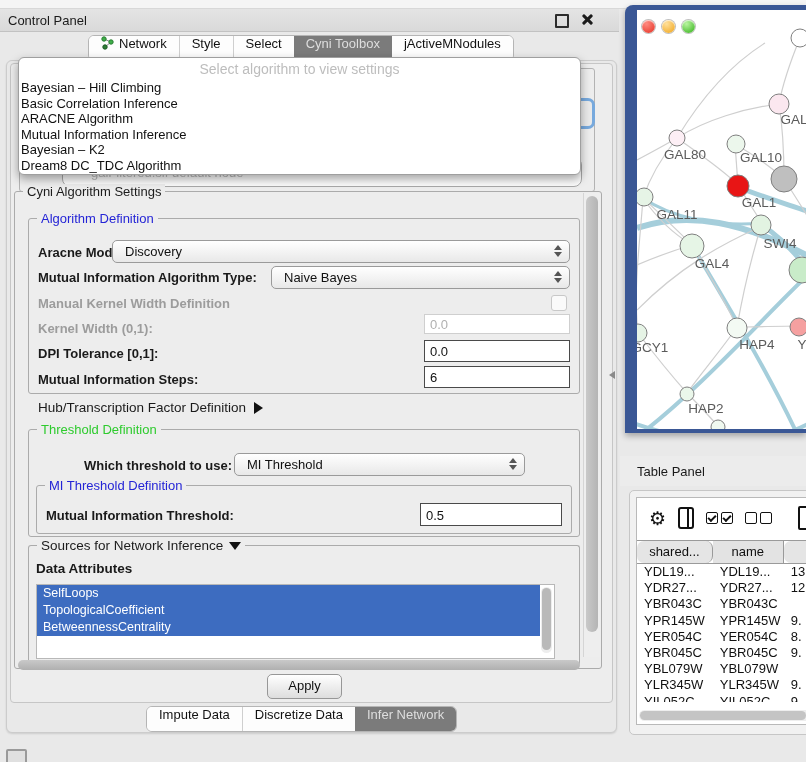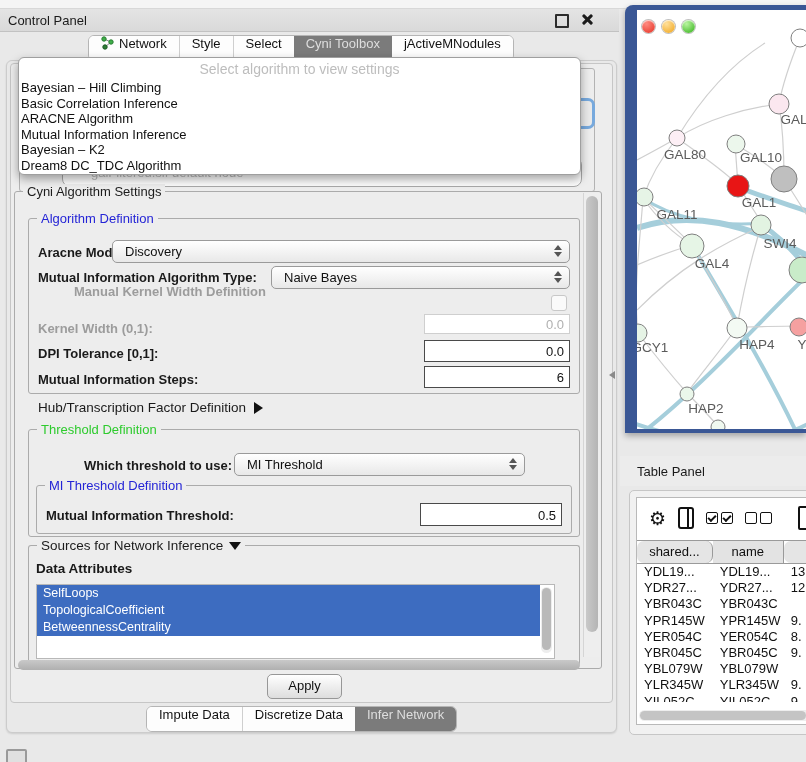--- a/index.html
+++ b/index.html
@@ -50,21 +50,21 @@
   .lbl.dis{color:#9c9c9c;font-weight:bold;}
 
   
   .combo{position:absolute;height:23px;background:linear-gradient(#ffffff,#e8e8e8);border:1px solid #9a9a9a;border-radius:5px;font-size:13px;color:#111;display:flex;align-items:center;padding-left:12px;box-sizing:border-box;}
   .combo .stepper{position:absolute;right:7px;top:4px;display:flex;flex-direction:column;gap:2px;}
   .combo .stepper i{width:0;height:0;border-left:4px solid transparent;border-right:4px solid transparent;display:block;}
   .combo .stepper i.up{border-bottom:5px solid #555;}
   .combo .stepper i.dn{border-top:5px solid #555;}
 
   
-  .tfield{position:absolute;height:20px;background:#fff;border:1px solid #6e6e6e;font-size:13px;color:#111;text-align:right;padding:0 5px;line-height:20px;box-sizing:border-box;}
+  .tfield{position:absolute;height:20px;background:#fff;border:1px solid #6e6e6e;font-size:13px;color:#111;padding:0 5px;line-height:20px;box-sizing:border-box;}
   .tfield.dis{border:1px solid #cfcfcf;color:#b0b0b0;}
 
   .checkbox{position:absolute;width:14px;height:14px;border:1px solid #c8c8c8;border-radius:3px;background:#fafafa;}
 
   .tri-right{display:inline-block;width:0;height:0;border-top:6px solid transparent;border-bottom:6px solid transparent;border-left:9px solid #111;vertical-align:middle;margin-left:8px;}
   .tri-down{display:inline-block;width:0;height:0;border-left:6px solid transparent;border-right:6px solid transparent;border-top:8px solid #111;vertical-align:middle;margin-left:6px;}
 
   
   .attr-list{left:36px;top:584px;width:517px;height:73px;background:#fff;border:1px solid #b8b8b8;overflow:hidden;}
   .attr-item{height:17px;line-height:17px;background:#3d6cc0;color:#fff;font-size:12.5px;padding-left:6px;width:497px;}
@@ -193,21 +193,21 @@
 
 <div class="abs lbl b" style="left:38px;top:270px;">Mutual Information Algorithm Type:</div>
 <div class="combo" style="left:271px;top:266px;width:299px;">
   <span>Naive Bayes</span>
   <span class="stepper">
       <i class="up"></i>
       <i class="dn"></i>
     </span>
 </div>
 
-<div class="abs lbl dis" style="left:38px;top:284px;margin-left:36px;">Manual Kernel Width Definition</div>
+<div class="abs lbl dis" style="left:38px;top:296px;">Manual Kernel Width Definition</div>
 <div class="checkbox" style="left:551px;top:295px;"></div>
 
 <div class="abs lbl dis" style="left:38px;top:321px;">Kernel Width (0,1):</div>
 <div class="tfield dis" style="left:424px;top:314px;width:146px;">0.0</div>
 
 <div class="abs lbl b" style="left:38px;top:346px;">DPI Tolerance [0,1]:</div>
 <div class="tfield" style="left:424px;top:340px;width:146px;height:22px;line-height:22px;border-color:#4a4a4a;">0.0</div>
 
 <div class="abs lbl b" style="left:38px;top:372px;">Mutual Information Steps:</div>
 <div class="tfield" style="left:424px;top:366px;width:146px;height:22px;line-height:22px;border-color:#4a4a4a;">6</div>

